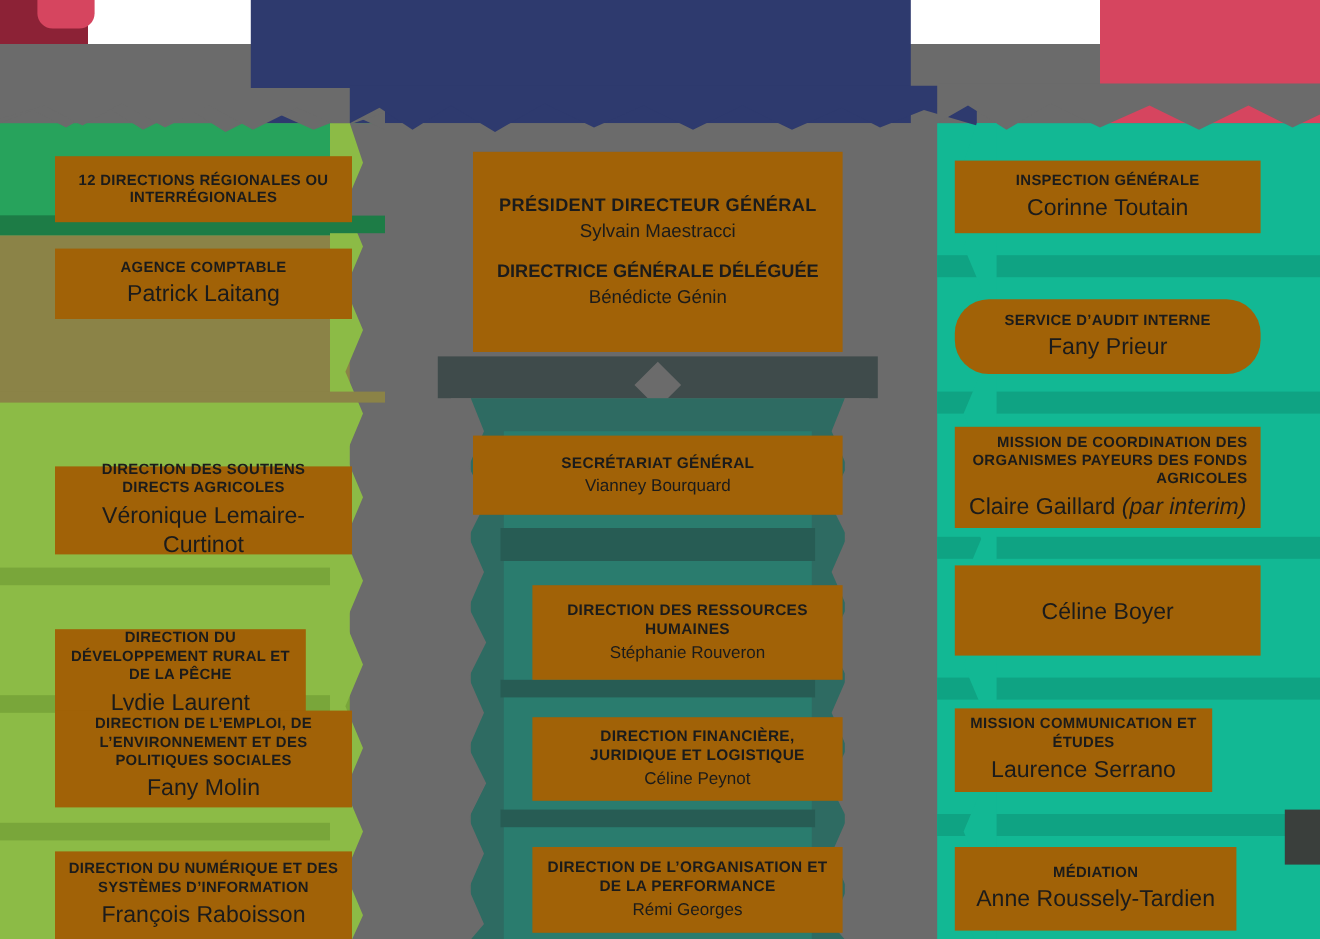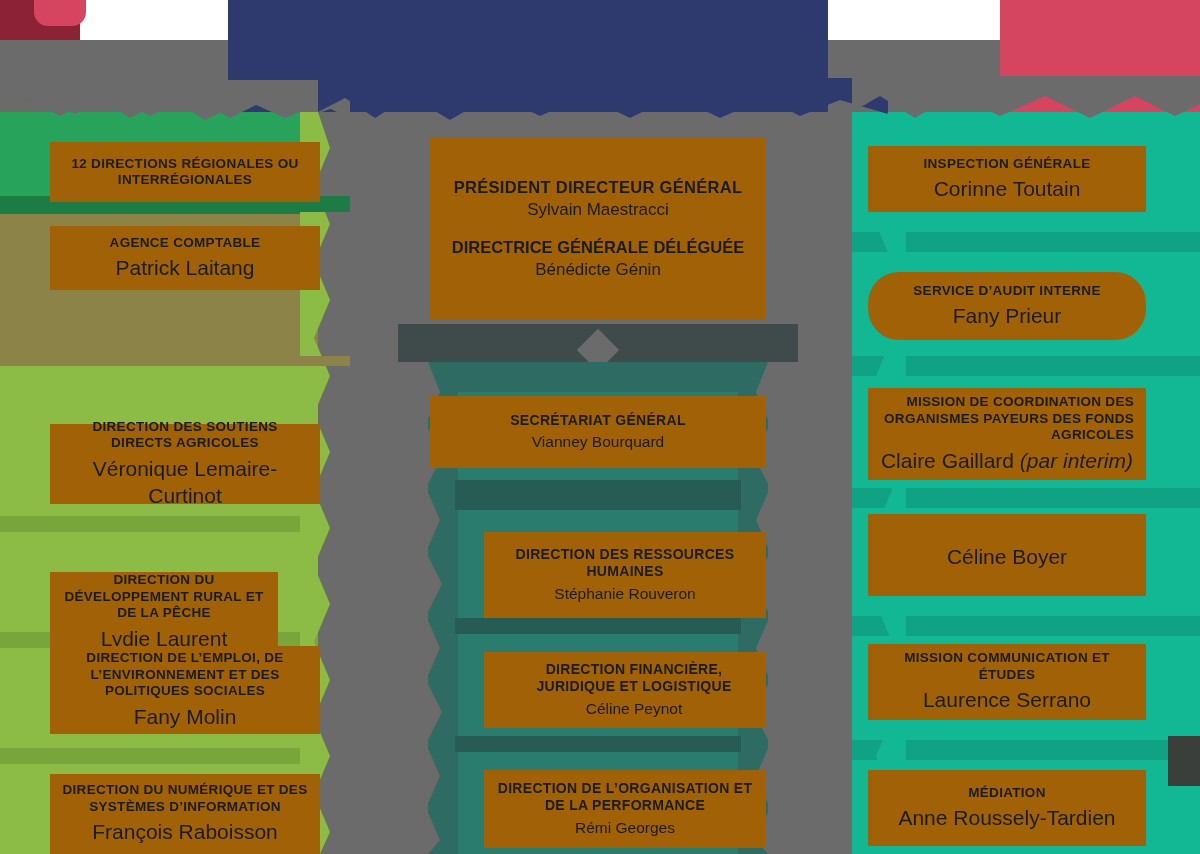--- a/index.html
+++ b/index.html
@@ -103,22 +103,22 @@
   #card-president    { left: 430px; top: 138px; width: 336px; height: 182px; }
   #card-secgen       { left: 430px; top: 396px; width: 336px; height: 72px; }
   #card-rh           { left: 484px; top: 532px; width: 282px; height: 86px; }
   #card-fin          { left: 484px; top: 652px; width: 282px; height: 76px; padding-left: 30px; }
   #card-orga         { left: 484px; top: 770px; width: 282px; height: 78px; }
 
   #card-inspection   { left: 868px; top: 146px; width: 278px; height: 66px; }
   #card-audit        { left: 868px; top: 272px; width: 278px; height: 68px; border-radius: 31px; }
   #card-mission-coord{ left: 868px; top: 388px; width: 278px; height: 92px; text-align: right; }
   #card-certif       { left: 868px; top: 514px; width: 278px; height: 82px; }
-  #card-comm         { left: 868px; top: 644px; width: 278px; height: 76px; }
-  #card-mediation    { left: 868px; top: 770px; width: 278px; height: 76px; }
+  #card-comm         { left: 868px; top: 644px; width: 234px; height: 76px; }
+  #card-mediation    { left: 868px; top: 770px; width: 256px; height: 76px; }
 
   
   .diamond {
     position: absolute;
     left: 583px; top: 335px;
     width: 30px; height: 30px;
     background: #6b6b6b;
     transform: rotate(45deg);
   }
 </style>

